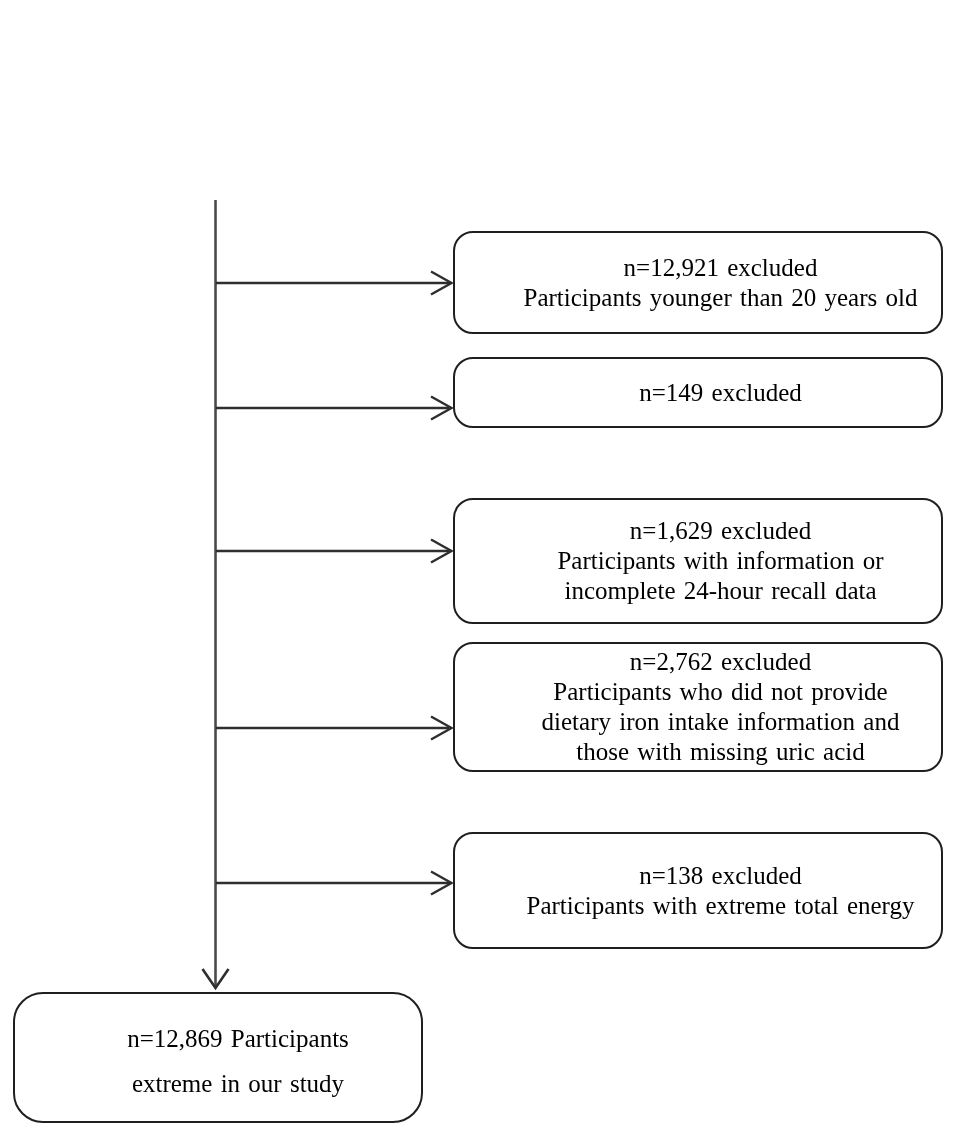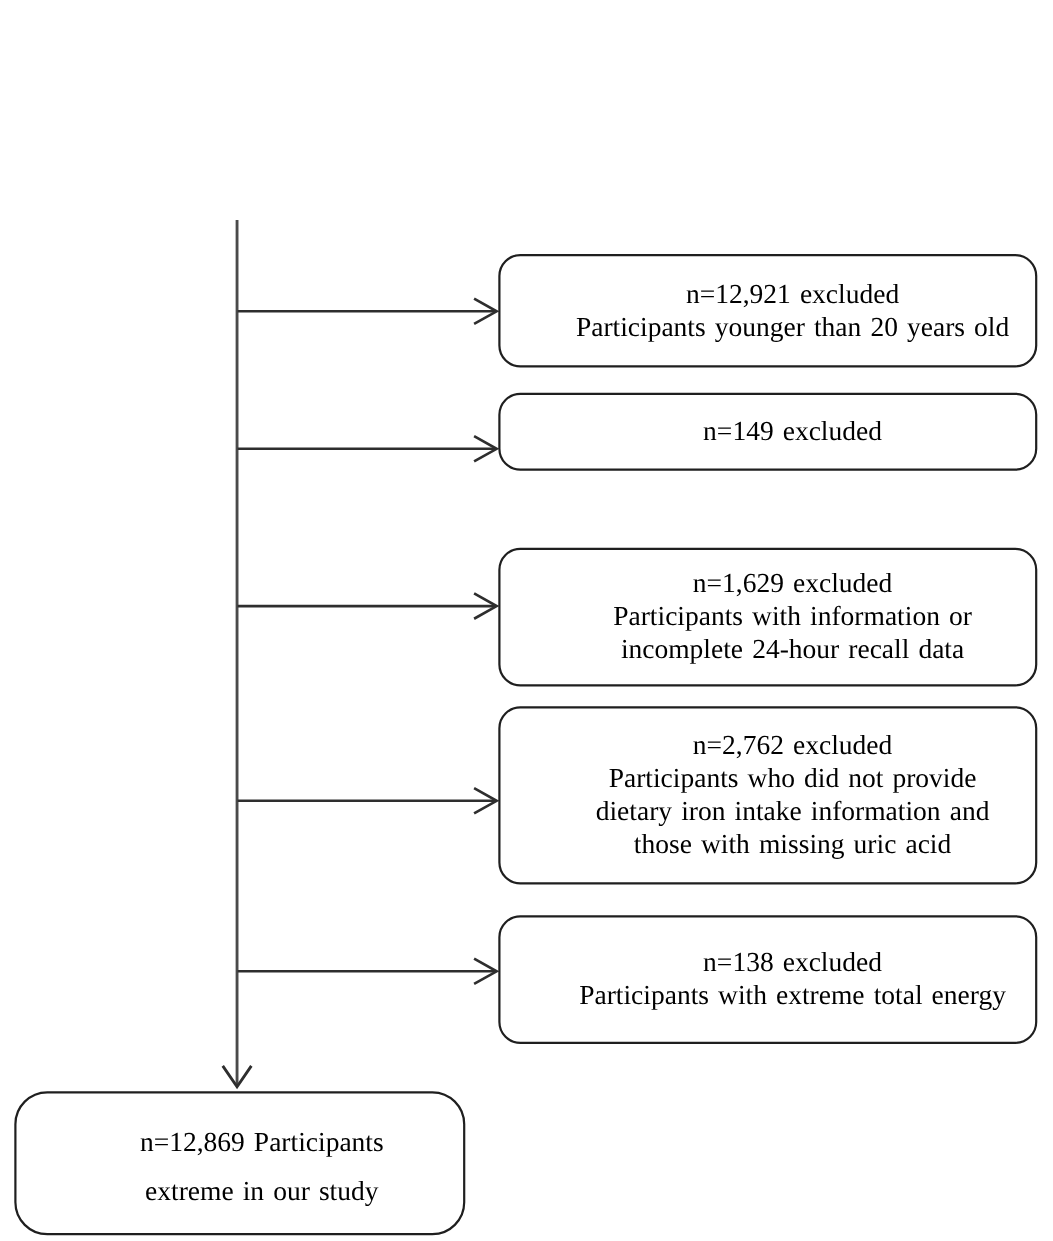--- a/index.html
+++ b/index.html
@@ -29,21 +29,21 @@
     text-align:center;
     word-spacing:2px;
   }
   .excl{left:453px;width:490px;border-radius:20px;padding-left:45px;}
   #source-box{left:8px;top:5px;width:410px;height:196px;border-radius:30px;text-align:left;}
   #source-box .line{margin-left:92px;}
   #source-box .line.center{margin-left:0;text-align:center;}
   #excl-1{top:231px;height:103px;}
   #excl-2{top:357px;height:71px;}
   #excl-3{top:483px;height:126px;margin-top:15px;}
-  #excl-4{top:642px;height:162px;}
+  #excl-4{top:642px;height:130px;}
   #excl-5{top:832px;height:117px;}
   #final-box{left:13px;top:992px;width:410px;height:131px;border-radius:30px;line-height:45px;padding-top:6px;padding-left:40px;}
 </style>
 </head>
 <body>
 
 <div id="canvas">
 
   <svg id="connectors" viewBox="0 0 957 1128" xmlns="http://www.w3.org/2000/svg">
 

